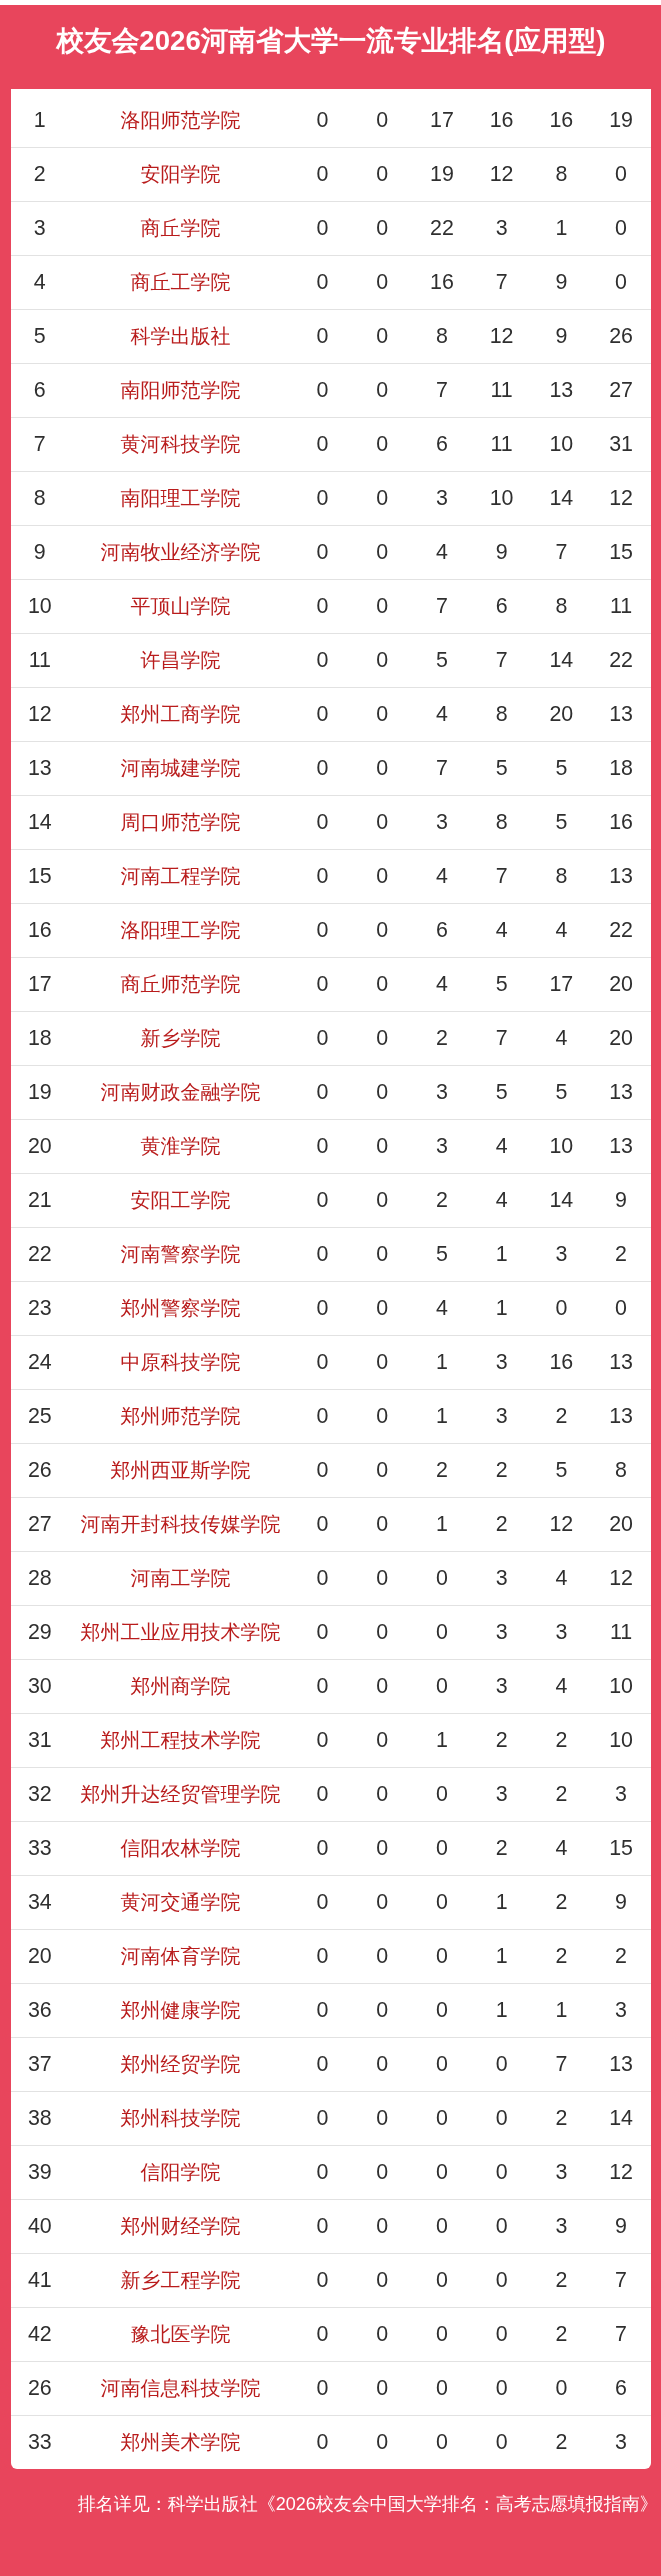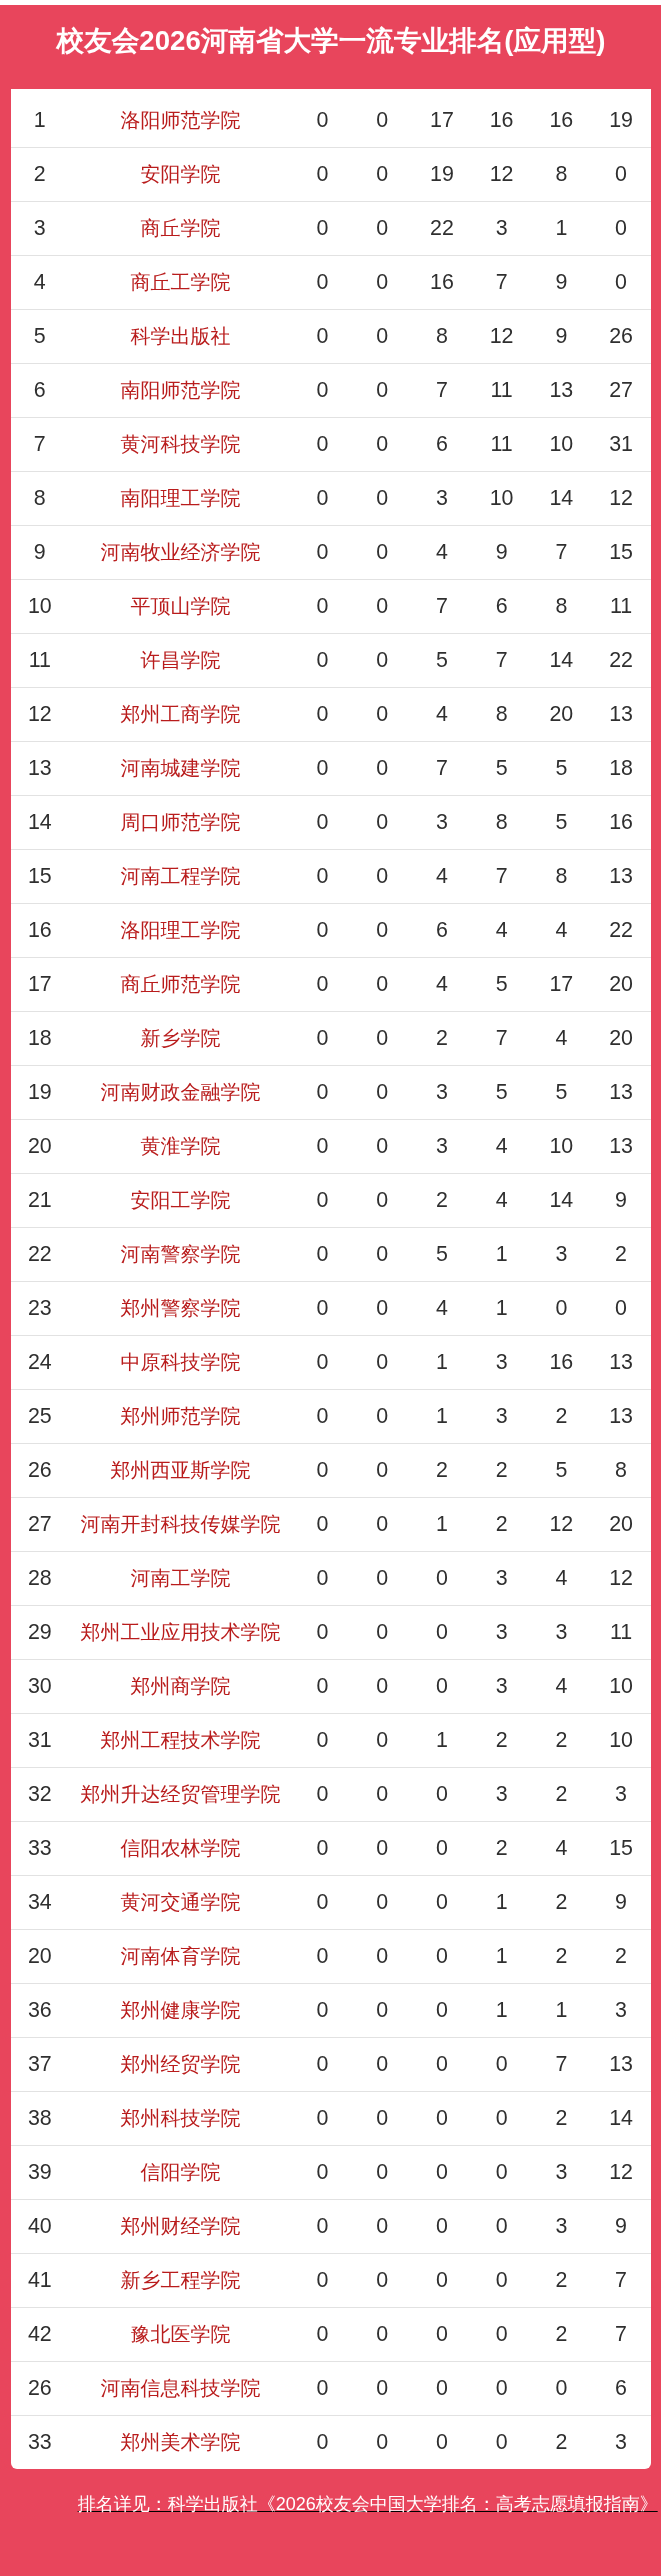--- a/index.html
+++ b/index.html
@@ -48,21 +48,20 @@
   .c-rank { width:9%; }
   .c-name { width:35%; }
   .c-star { width:9.333%; }
   .row .c-rank { font-size:21.4px; color:#2f2f2f; }
   .row .c-name { font-size:20px; color:#b91c1c; white-space:nowrap; }
   .row .c-star { font-size:21.4px; color:#2f2f2f; }
   .footer-band {
     height:46px; flex:0 0 46px;
     display:flex; align-items:center; justify-content:flex-end;
     padding-right:4.3px;
-    text-decoration:underline;
   }
   .footer-band .src {
     color:#ffffff; font-size:18px; white-space:nowrap;
   }
 </style>
 </head>
 <body>
 
 <div class="white-top"></div>
 

